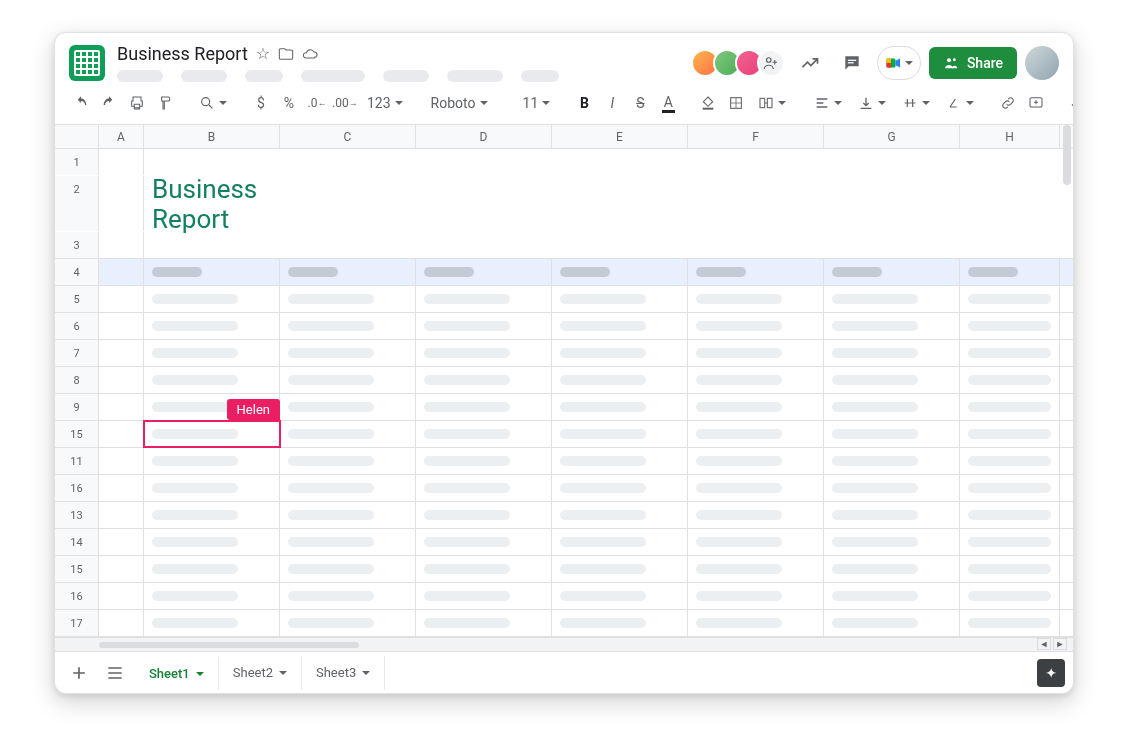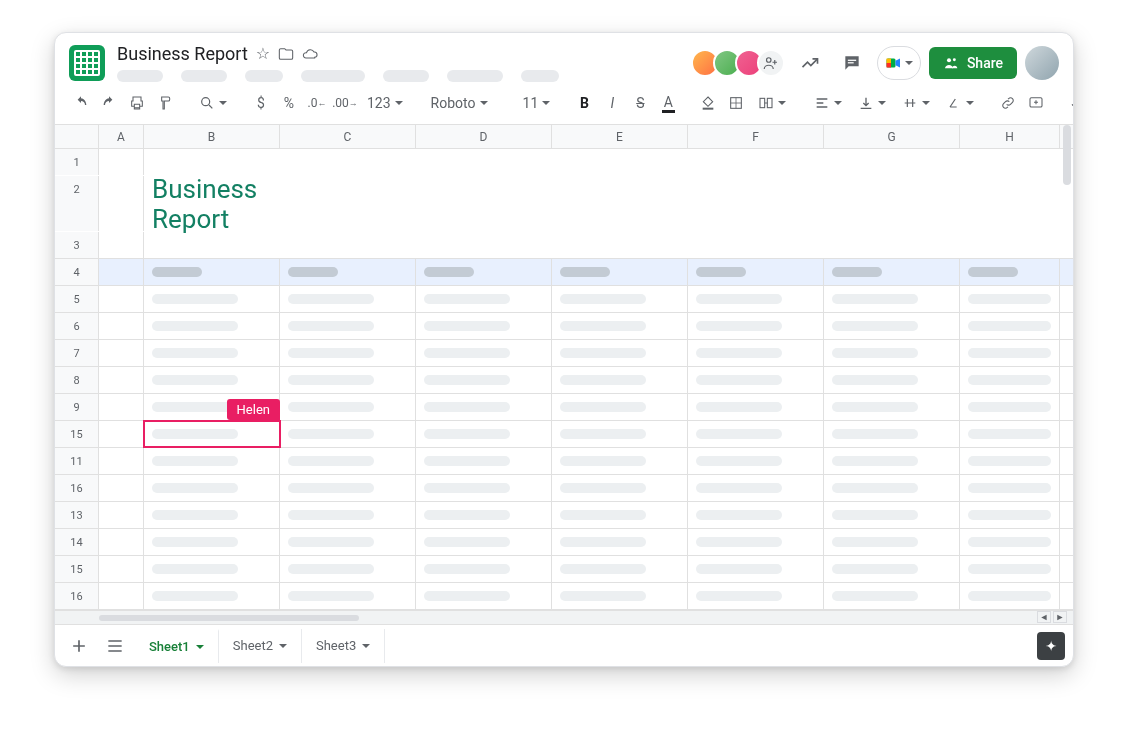--- a/index.html
+++ b/index.html
@@ -656,20 +656,45 @@
           <div class="cell cF">
             <div class="ph light"></div>
           </div>
           <div class="cell cG">
             <div class="ph light"></div>
           </div>
           <div class="cell cH">
             <div class="ph light"></div>
           </div>
         </div>
+        <div class="row">
+          <div class="rh">17</div>
+          <div class="cell cA"></div>
+          <div class="cell cB">
+            <div class="ph light"></div>
+          </div>
+          <div class="cell cC">
+            <div class="ph light"></div>
+          </div>
+          <div class="cell cD">
+            <div class="ph light"></div>
+          </div>
+          <div class="cell cE">
+            <div class="ph light"></div>
+          </div>
+          <div class="cell cF">
+            <div class="ph light"></div>
+          </div>
+          <div class="cell cG">
+            <div class="ph light"></div>
+          </div>
+          <div class="cell cH">
+            <div class="ph light"></div>
+          </div>
+        </div>
       </div>
     <div class="vscroll"></div>
     <div class="hscroll">
         <div class="thumb"></div>
       <div class="navarrows">
           <span>◄</span>
           <span>►</span>
         </div>
     </div>
   </div>

